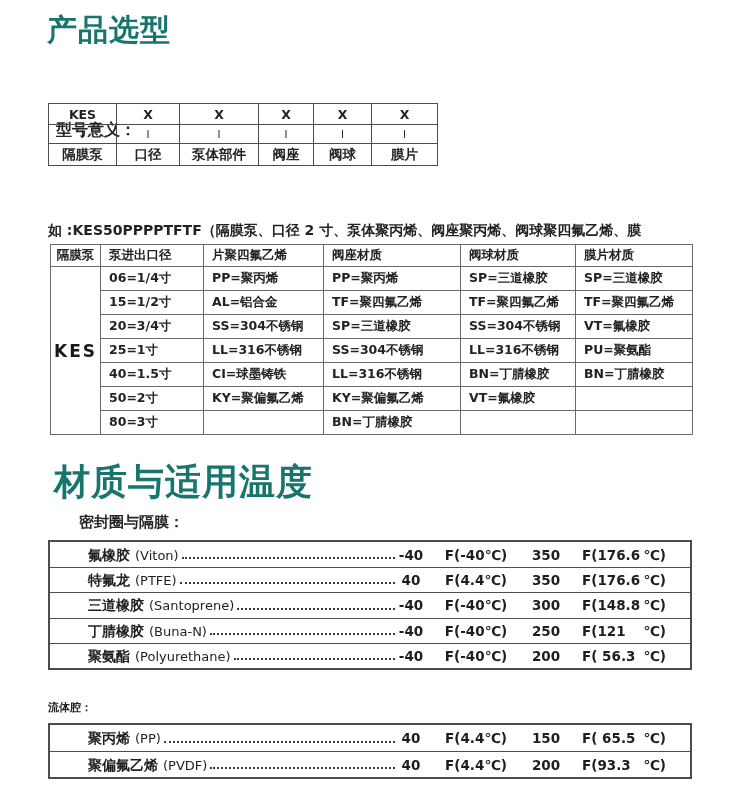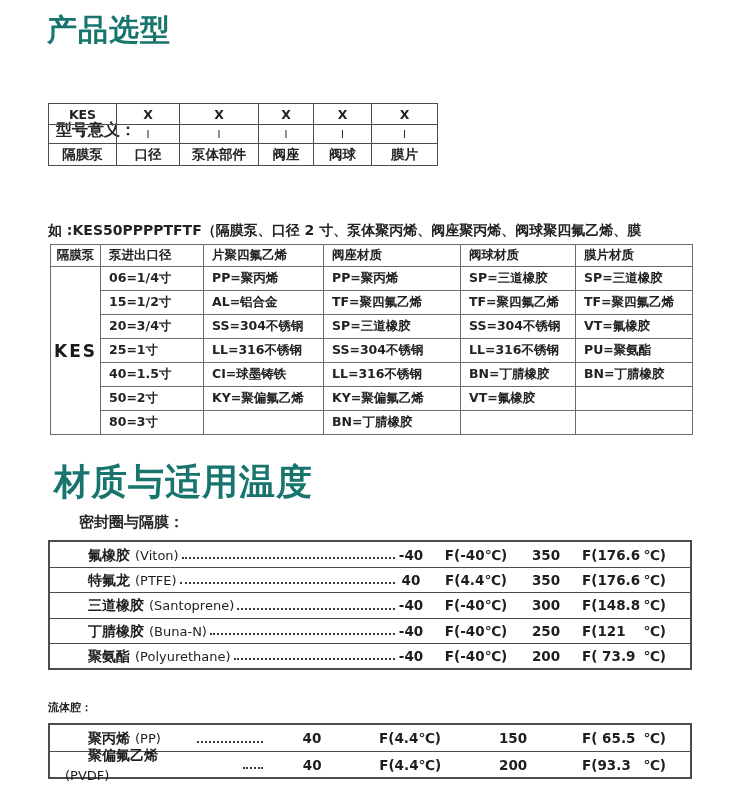--- a/index.html
+++ b/index.html
@@ -40,21 +40,21 @@
   }
   table.sel th { font-weight:700; height:22px; }
   table.sel th.c0 { text-align:center; padding-left:0; }
   table.sel td.kes { text-align:center; padding-left:0; font-size:17px; letter-spacing:2px; font-weight:600; color:#1a1a1a; }
 
   
   .ttable { left:48px; width:644px; border:2px solid var(--line-dark); background:#fff; }
   .t-seal  { top:540px; }
   .t-fluid { top:723px; }
   .trow { display:flex; align-items:center; border-top:1.5px solid var(--line-dark); padding-left:10px; height:25.2px; }
-  .t-fluid .trow { height:26px;gap:33px; }
+  .t-fluid .trow { height:26px; }
   .trow:first-child { border-top:none; }
   .tname-cn { font-size:14px; font-weight:700; white-space:nowrap;margin-left:28px; }
   .tname-en { font-size:13px; font-weight:500; margin-left:5px; white-space:nowrap; }
   .tleader { flex:1; border-bottom:2px dotted #3a3a3a; align-self:flex-end; margin:0 1px 8px 3px; min-width:20px; }
   .tval { font-size:13.5px; font-weight:600; white-space:nowrap; }
   .tmin  { width:30px; text-align:center; }
   .tfmin { width:68px; margin-left:16px; display:flex; justify-content:center; }
   .tmax  { width:32px; margin-left:20px; text-align:center; }
   .tfmax { width:84px; margin-left:20px; margin-right:24px; display:flex; justify-content:space-between; }
 </style>
@@ -242,21 +242,21 @@
     <div class="trow">
       <span><span class="tname-cn">聚氨酯</span><span class="tname-en">(Polyurethane)</span></span>
       <span class="tleader"></span>
       <span class="tval tmin">-40</span>
       <span class="tval tfmin">
         <span>F(-40</span>
         <span>℃)</span>
       </span>
       <span class="tval tmax">200</span>
       <span class="tval tfmax">
-        <span>F( 73.9</span>
+        <span>F( 56.3</span>
         <span>℃)</span>
       </span>
     </div>
   </div>
 
 <div class="abs sub-label lbl-fluid">流体腔：</div>
 <div class="abs ttable t-fluid">
     <div class="trow">
       <span><span class="tname-cn">聚丙烯</span><span class="tname-en">(PP)</span></span>
       <span class="tleader"></span>

